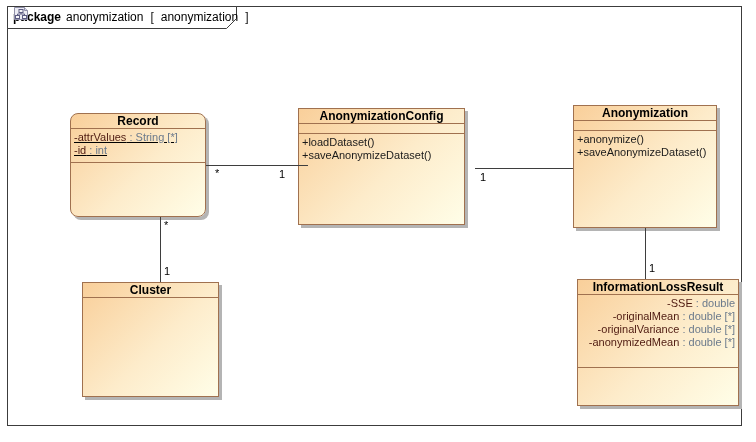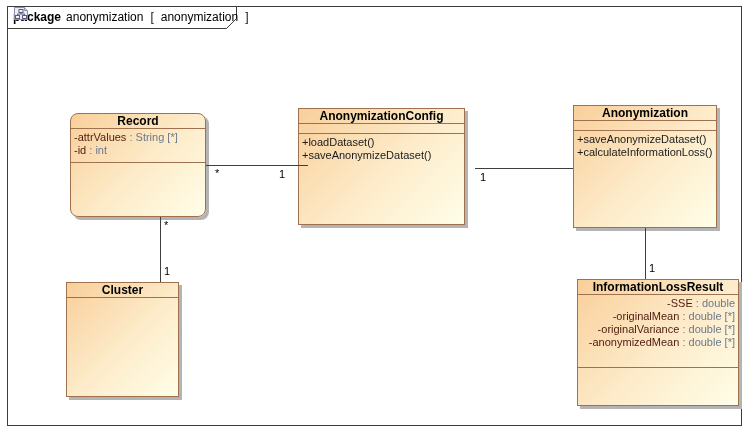--- a/index.html
+++ b/index.html
@@ -79,46 +79,46 @@
         <path d="M8,6.5 V8 M4.5,9.5 V8 H11.5 V9.5" fill="none" stroke="#5c5c82" stroke-width="1"></path>
       </svg>
     </span>
     <span class="nm">anonymization</span>
     <span class="br">]</span>
   </div>
 </div>
 
 <div class="uml-class" style="left:70px;top:113px;width:136px;height:104px;border-radius:8px;">
   <div class="c-title">Record</div>
-  <div class="c-attrs" style="height:34px;">
+  <div class="c-attrs" style="height:34px;text-decoration:underline;">
     <div class="member"><span class="mname">-attrValues</span><span class="mtype"> : String [*]</span></div>
     <div class="member"><span class="mname">-id</span><span class="mtype"> : int</span></div>
   </div>
   <div class="c-ops"></div>
 </div>
 
 <div class="uml-class" style="left:290px;top:108px;width:167px;height:117px;margin-left:8px;">
   <div class="c-title">AnonymizationConfig</div>
   <div class="c-attrs" style="height:10px;padding:0;"></div>
   <div class="c-ops">
     <div class="op">+loadDataset()</div>
     <div class="op">+saveAnonymizeDataset()</div>
   </div>
 </div>
 
 <div class="uml-class" style="left:573px;top:105px;width:144px;height:123px;">
   <div class="c-title">Anonymization</div>
   <div class="c-attrs" style="height:10px;padding:0;"></div>
   <div class="c-ops">
+    <div class="op">+anonymize()</div>
     <div class="op">+saveAnonymizeDataset()</div>
-    <div class="op">+calculateInformationLoss()</div>
   </div>
 </div>
 
-<div class="uml-class" style="left:66px;top:282px;width:113px;height:115px;">
+<div class="uml-class" style="left:82px;top:282px;width:137px;height:115px;">
   <div class="c-title">Cluster</div>
 </div>
 
 <div class="uml-class" style="left:577px;top:279px;width:162px;height:127px;">
   <div class="c-title">InformationLossResult</div>
   <div class="c-attrs" style="height:73px;text-align:right;">
     <div class="member"><span class="mname">-SSE</span><span class="mtype"> : double</span></div>
     <div class="member"><span class="mname">-originalMean</span><span class="mtype"> : double [*]</span></div>
     <div class="member"><span class="mname">-originalVariance</span><span class="mtype"> : double [*]</span></div>
     <div class="member"><span class="mname">-anonymizedMean</span><span class="mtype"> : double [*]</span></div>

